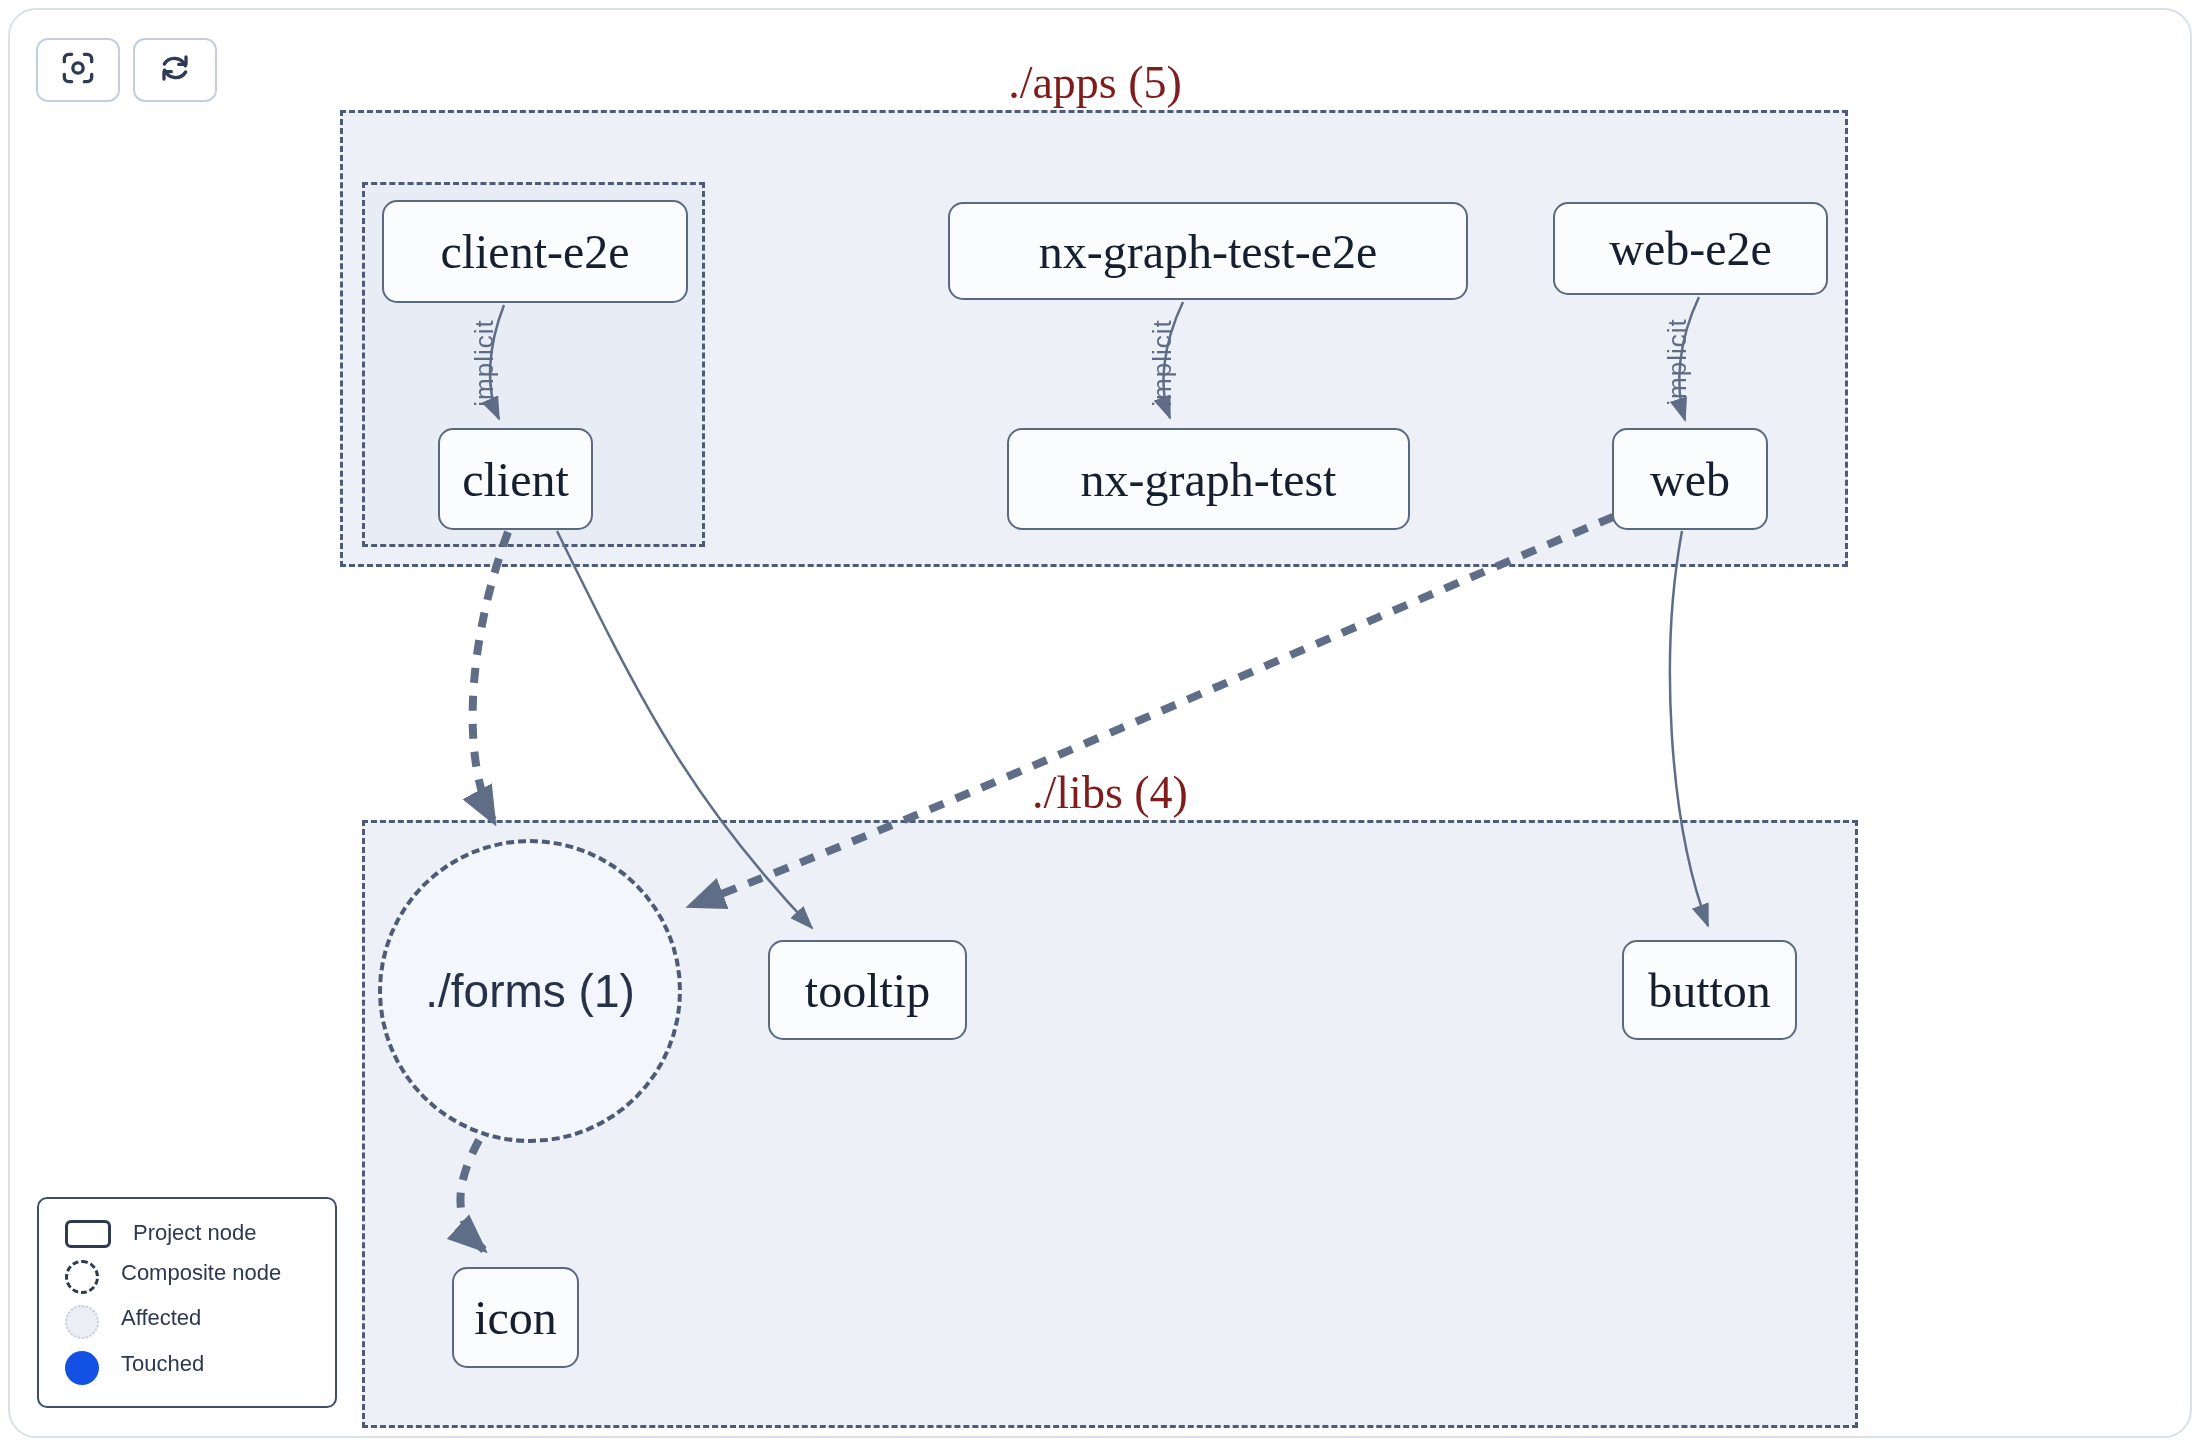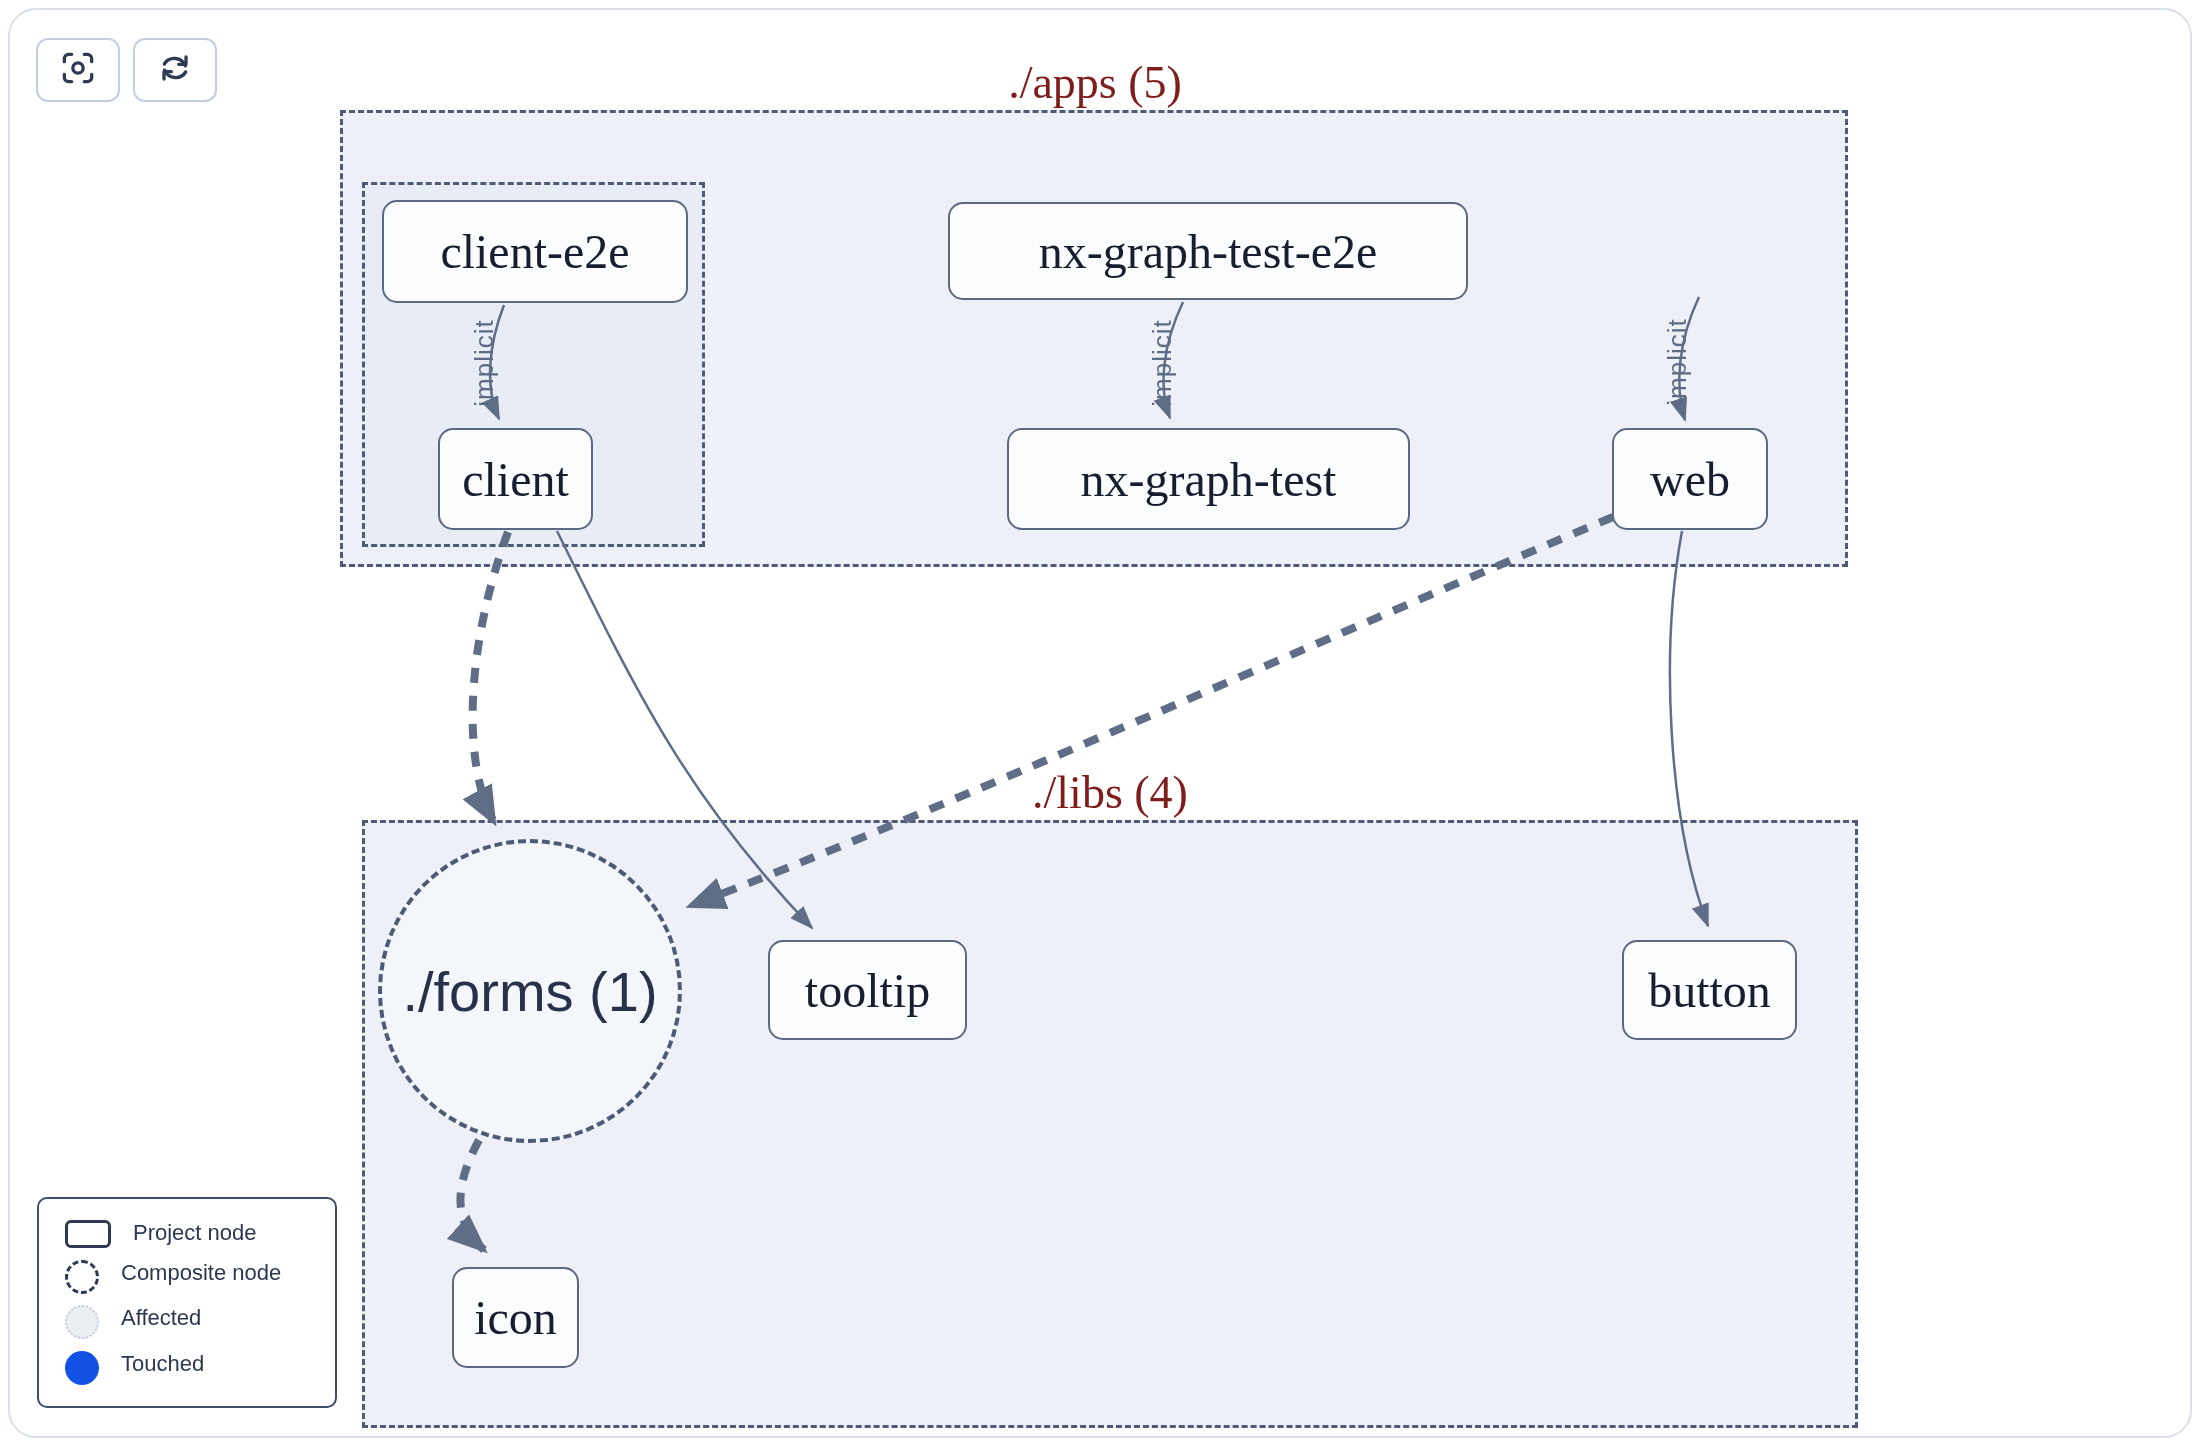--- a/index.html
+++ b/index.html
@@ -35,21 +35,21 @@
   #label-apps    { left:1095px; top:82px;  }
   #label-recipes { left:533px;  top:154px; }
   #label-libs    { left:1110px; top:792px; }
 
   
   #node-forms {
     position:absolute; left:378px; top:839px; width:304px; height:304px;
     border:4px dashed #4d5b76; border-radius:50%; background:#f3f6fa;
     display:flex; align-items:center; justify-content:center; z-index:2; cursor:pointer;
   }
-  #node-forms .nlabel { font-size:56px; color:#27324a; white-space:nowrap; }
+  #node-forms .nlabel { font-size:46px; color:#27324a; white-space:nowrap; }
 
   
   #edges { position:absolute; left:0; top:0; width:2200px; height:1446px; z-index:3; pointer-events:none; }
 
   .edge-label {
     position:absolute; transform:translate(-50%,-50%) rotate(-90deg);
     font-size:26px; color:#5d6b85; letter-spacing:1px; z-index:4; white-space:nowrap;
   }
   #elabel-0 { left:484px;  top:363px; }
   #elabel-1 { left:1162px; top:363px; }
@@ -145,20 +145,21 @@
     <path d="M 1613 517 C 1320 640, 952 806, 690 906" fill="none" stroke="#5f6d87" stroke-width="8" stroke-dasharray="15 13" marker-end="url(#arr-lg)"></path>
     <path d="M 479 1140 C 452 1190, 455 1224, 484 1250" fill="none" stroke="#5f6d87" stroke-width="8" stroke-dasharray="15 13" marker-end="url(#arr-lg)"></path>
   </svg>
 
   <div class="edge-label" id="elabel-0">implicit</div>
   <div class="edge-label" id="elabel-1">implicit</div>
   <div class="edge-label" id="elabel-2">implicit</div>
 
   <div class="node" id="node-client-e2e">client-e2e</div>
   <div class="node" id="node-nx-graph-test-e2e">nx-graph-test-e2e</div>
+  <div class="node" id="node-web-e2e">web-e2e</div>
   <div class="node" id="node-client">client</div>
   <div class="node" id="node-nx-graph-test">nx-graph-test</div>
   <div class="node" id="node-web">web</div>
   <div class="node" id="node-tooltip">tooltip</div>
   <div class="node" id="node-button">button</div>
   <div class="node" id="node-icon">icon</div>
 
   <div id="legend">
     <div class="legend-row">
       <span class="sw sw-project"></span>

